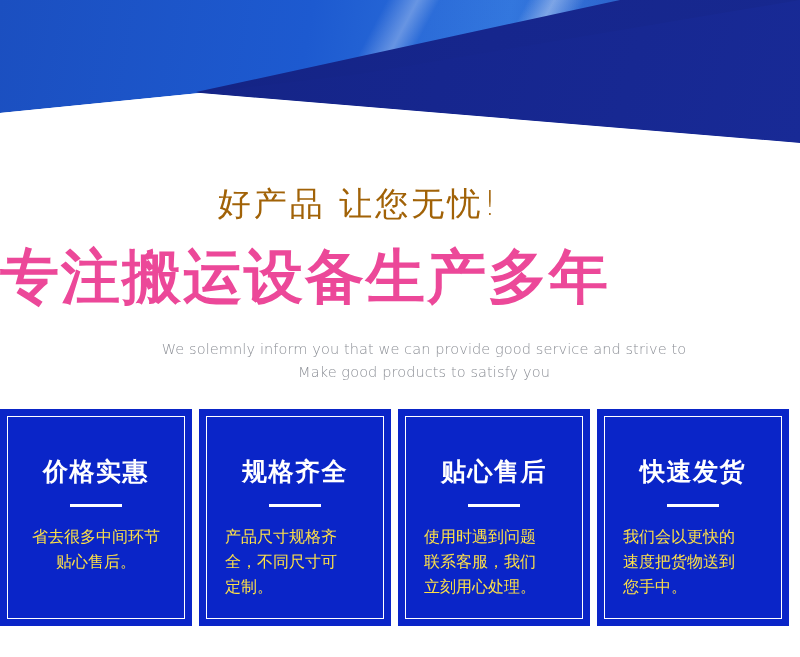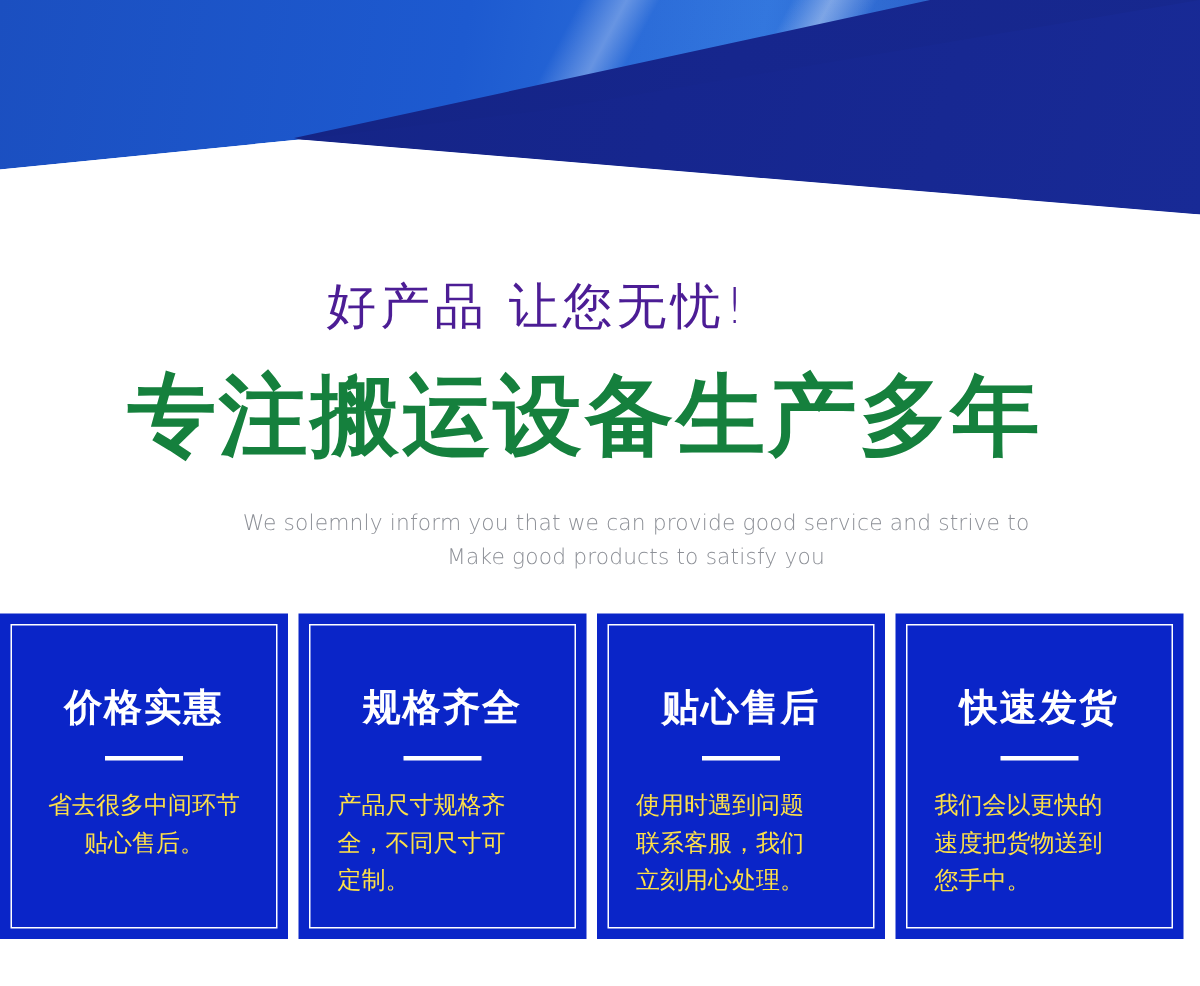--- a/index.html
+++ b/index.html
@@ -34,27 +34,27 @@
     clip-path:polygon(800px 0, 800px 143px, 200px 93px, 196px 92px, 620px 0);
   }
   .banner-white{
     position:absolute;left:0;top:0;width:800px;height:150px;background:#ffffff;
     clip-path:polygon(0 113px, 200px 93px, 800px 143px, 800px 150px, 0 150px);
   }
 
   
   .sub-cn{
     position:absolute;left:0;top:182px;width:717px;text-align:center;
-    font-size:33px;color:#4c1d95;letter-spacing:3px;
+    font-size:33px;color:#a16207;letter-spacing:3px;
     font-family:"DejaVu Sans","Liberation Sans",sans-serif;font-weight:300;
     white-space:nowrap;
   }
   .title-cn{
-    position:absolute;left:0;top:244px;width:780px;text-align:center;
-    font-size:59px;line-height:66px;color:#15803d;font-weight:bold;
+    position:absolute;left:0;top:244px;width:780px;
+    font-size:59px;line-height:66px;color:#ec4899;font-weight:bold;
     letter-spacing:2px;white-space:nowrap;
     font-family:"DejaVu Sans","Liberation Sans",sans-serif;
   }
   .sub-en{
     position:absolute;left:0;top:338px;width:800px;text-align:center;
     font-size:14.5px;line-height:23px;color:#8d9097;letter-spacing:0.1px;
     font-family:"DejaVu Sans","Liberation Sans",sans-serif;font-weight:300;
   }
   .sub-en div{white-space:nowrap;margin-left:48px;}
 

